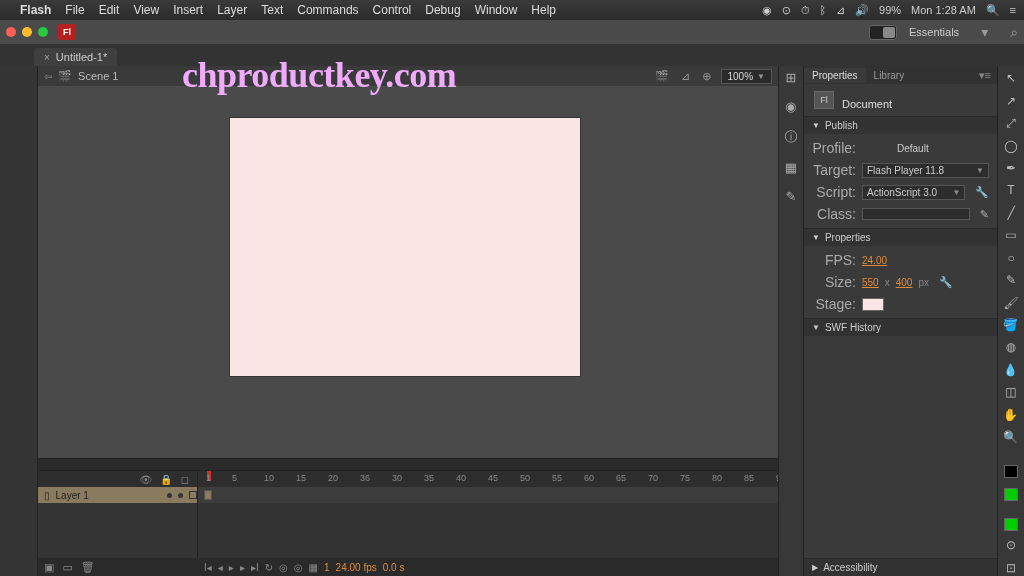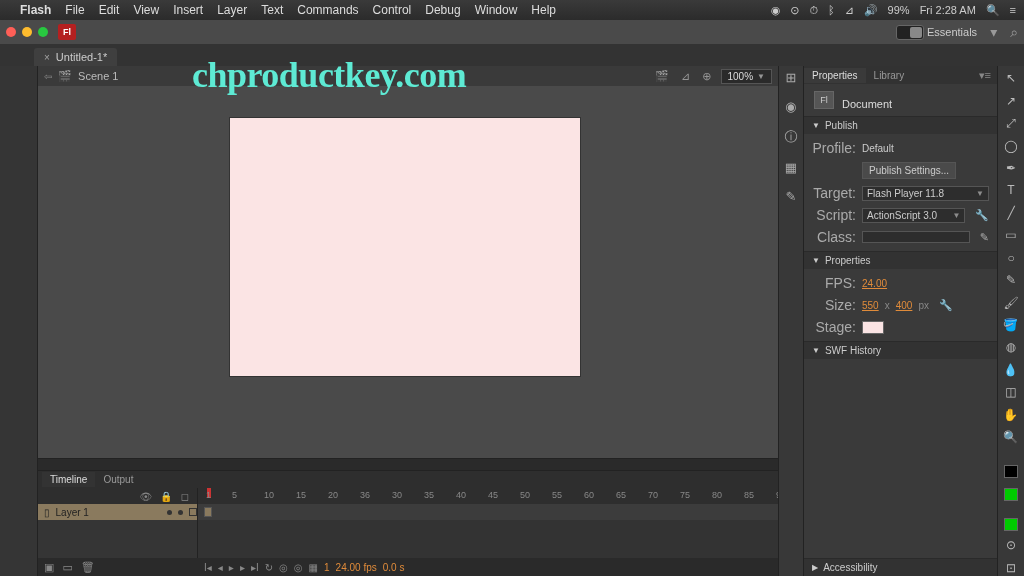--- a/index.html
+++ b/index.html
@@ -11,21 +11,21 @@
 .mac-menubar .mitem { margin-right: 14px; cursor: default; }
 .mac-menubar .right { margin-left: auto; display: flex; align-items: center; gap: 10px; }
 .mac-menubar .right .status-icon { font-size: 11px; opacity: .9; }
 
 
 .app-top { height: 24px; background: #4a4a4a; display: flex; align-items: center; padding: 0 6px; }
 .traffic { display: flex; gap: 6px; }
 .traffic span { width: 10px; height: 10px; border-radius: 50%; display: block; }
 .tl-red{background:#ff5f57;} .tl-yel{background:#febc2e;} .tl-grn{background:#28c840;}
 .app-logo { width: 18px; height: 16px; background:#b42020; border-radius:2px; margin-left:10px; display:flex; align-items:center; justify-content:center; color:#fff; font-size:9px; font-weight:bold; }
-.ws-switch { margin-left:auto; display:flex; align-items:center; gap:3px;text-align:center; }
+.ws-switch { margin-left:auto; display:flex; align-items:center; gap:12px;text-align:center; }
 .ws-toggle { width:28px; height:15px; background:#222; border:1px solid #666; border-radius:3px; position:relative; }
 .ws-toggle::after{content:""; position:absolute; right:1px; top:1px; width:12px; height:11px; background:#888; border-radius:2px;}
 .ws-label { color:#ccc; font-size:11px; margin-right:4px; }
 .ws-menu { color:#999; font-size:14px; margin-left:6px; }
 
 
 .doc-tabs { height: 22px; background:#333; display:flex; align-items:flex-end; padding-left:34px; }
 .doc-tab { background:#3f3f3f; color:#ccc; font-size:11px; padding:3px 10px; border-top-left-radius:3px; border-top-right-radius:3px; display:flex; align-items:center; gap:6px; }
 .doc-tab .x { font-size:10px; opacity:.7; }
 
@@ -37,21 +37,21 @@
 .scene-bar .arrow { font-size:10px; opacity:.6; }
 .scene-bar .clap { font-size:11px; opacity:.7; }
 .scene-bar .spacer{flex:1;}
 .scene-bar .zoom-ico{font-size:11px; opacity:.7; margin:0 3px;}
 .scene-bar .zoom-box{background:#2a2a2a; border:1px solid #555; color:#ddd; font-size:10px; padding:1px 6px; display:flex; align-items:center; gap:4px;}
 .scene-bar .zoom-box .car{font-size:8px; opacity:.6;}
 .stage-wrap { flex:1; position:relative; background:#4a4a4a; overflow:hidden; }
 .stage { position:absolute; left:192px; top:32px; width:350px; height:258px; background:#fbe4e4; box-shadow:0 0 0 1px #333; }
 
 
-.watermark { position:absolute; top:54px; left:192px; font-family: Georgia, 'Times New Roman', serif; font-weight:bold; font-size:36px; color:#5eead4; letter-spacing:-0.5px; pointer-events:none; }
+.watermark { position:absolute; top:54px; left:182px; font-family: Georgia, 'Times New Roman', serif; font-weight:bold; font-size:36px; color:#f0abfc; letter-spacing:-0.5px; pointer-events:none; }
 
 
 .mid-strip { width:26px; background:#383838; border-left:1px solid #222; border-right:1px solid #222; display:flex; flex-direction:column; align-items:center; padding-top:4px; gap:14px; }
 .mid-strip .ico { color:#aaa; font-size:13px; }
 
 
 .props-panel { width:194px; background:#3a3a3a; color:#bbb; font-size:11px; border-right:1px solid #222; display:flex; flex-direction:column; }
 .props-tabs { height:18px; background:#323232; display:flex; align-items:center; }
 .props-tabs .ptab { padding:2px 8px; font-size:10px; color:#999; }
 .props-tabs .ptab.active { background:#3a3a3a; color:#ddd; }
@@ -59,21 +59,21 @@
 .doc-header { display:flex; align-items:center; gap:8px; padding:6px 10px; }
 .doc-icon { width:20px; height:18px; background:#555; border:1px solid #666; display:flex; align-items:center; justify-content:center; font-size:9px; color:#ccc;}
 .doc-title { color:#ddd; font-size:11px;margin-top:8px; }
 .doc-sub { color:#999; font-size:10px; padding-left:38px; padding-bottom:6px; }
 .section { border-top:1px solid #2a2a2a; }
 .sec-head { background:#323232; padding:3px 8px; font-size:10px; color:#ccc; display:flex; align-items:center; gap:5px; }
 .sec-head .tri{font-size:8px;}
 .sec-body { padding:6px 8px; display:flex; flex-direction:column; gap:6px; }
 .prow { display:flex; align-items:center; gap:6px; }
 .plabel { width:44px; text-align:right; color:#aaa; font-size:14px; }
-.pval { color:#6fa7d6; font-size:10px; }
+.pval { color:#6fa7d6; font-size:10px;margin-left:35px; }
 .pval-orange { color:#e08b3a; font-size:10px; text-decoration:underline; }
 .pbtn { background:#4a4a4a; border:1px solid #555; padding:2px 6px; font-size:10px; color:#ccc; }
 .pselect { background:#2d2d2d; border:1px solid #555; padding:1px 4px; font-size:10px; color:#ccc; flex:1; display:flex; justify-content:space-between; align-items:center;}
 .pselect .car{font-size:8px;opacity:.6;}
 .pinput { background:#2d2d2d; border:1px solid #555; height:12px; flex:1; }
 .pswatch { width:22px; height:13px; background:#fbe4e4; border:1px solid #666; }
 .size-x { color:#888; font-size:10px; }
 .wrench { color:#aaa; font-size:11px; margin-left:4px;}
 .hist-btns { display:flex; gap:16px; justify-content:center; padding:4px 0;}
 .hist-btn { color:#666; font-size:10px; }
@@ -133,21 +133,21 @@
   <span class="mitem">Window</span>
   <span class="mitem">Help</span>
   <div class="right">
     <span class="status-icon">◉</span>
     <span class="status-icon">⊙</span>
     <span class="status-icon">⏱</span>
     <span class="status-icon">ᛒ</span>
     <span class="status-icon">⊿</span>
     <span class="status-icon">🔊</span>
     <span class="status-icon">99%</span>
-    <span class="status-icon">Fri 2:28 AM</span>
+    <span class="status-icon">Mon 1:28 AM</span>
     <span class="status-icon">🔍</span>
     <span class="status-icon">≡</span>
   </div>
 </div>
 
 <div class="app-top">
   <div class="traffic">
     <span class="tl-red"></span>
     <span class="tl-yel"></span>
     <span class="tl-grn"></span>
@@ -184,24 +184,20 @@
         <span>100%</span>
         <span class="car">▼</span>
       </div>
     </div>
     <div class="stage-wrap">
       <div class="stage"></div>
     </div>
     <div class="scrollbar-h"></div>
 
     <div class="timeline">
-      <div class="tl-tabs">
-        <div class="tl-tab active">Timeline</div>
-        <div class="tl-tab">Output</div>
-      </div>
       <div class="tl-body">
         <div class="tl-layers">
           <div class="tl-layer-head">
             <span class="hi">👁</span>
             <span class="hi">🔒</span>
             <span class="hi">◻</span>
           </div>
           <div class="tl-layer-row">
             <span>▯</span>
             <span>Layer 1</span>
@@ -287,23 +283,20 @@
 
     <div class="section">
       <div class="sec-head">
           <span class="tri">▼</span>
           <span>Publish</span>
         </div>
       <div class="sec-body">
         <div class="prow">
           <span class="plabel">Profile:</span>
           <span class="pval" style="color:#ccc">Default</span>
-        </div>
-        <div class="prow" style="padding-left:50px">
-          <div class="pbtn">Publish Settings...</div>
         </div>
         <div class="prow">
           <span class="plabel">Target:</span>
           <div class="pselect">
               <span>Flash Player 11.8</span>
               <span class="car">▼</span>
             </div>
         </div>
         <div class="prow">
           <span class="plabel">Script:</span>

